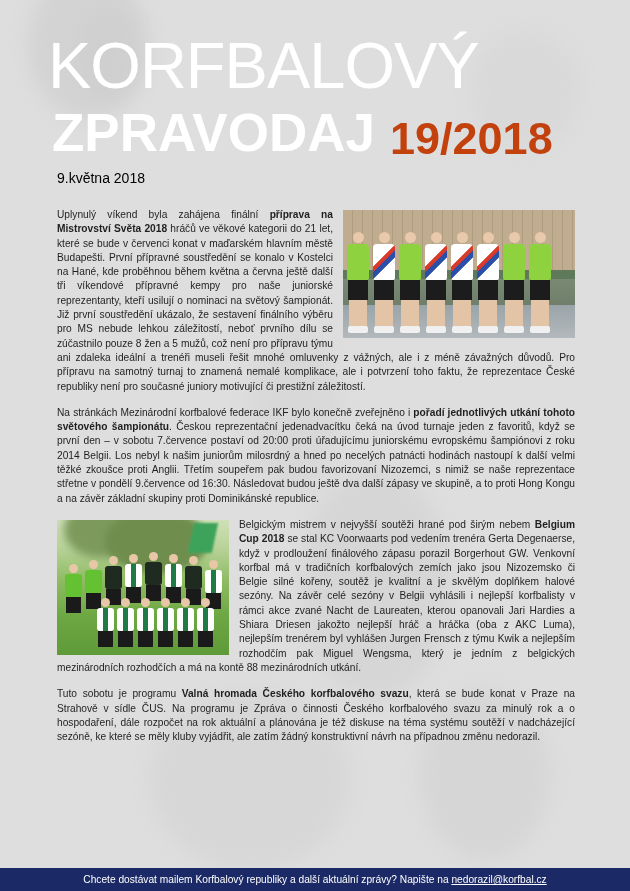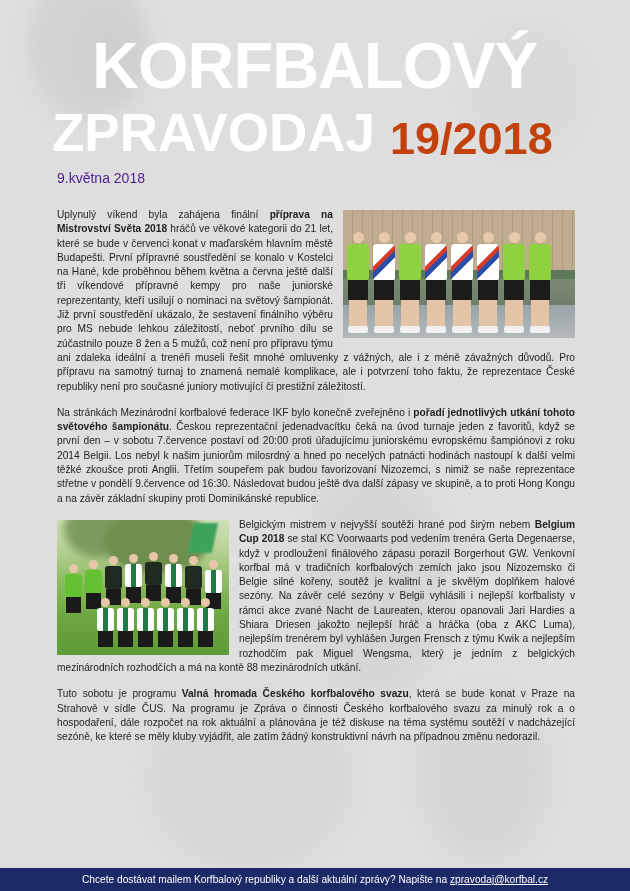--- a/index.html
+++ b/index.html
@@ -37,25 +37,24 @@
     left: 0; top: 0;
     width: 630px;
     height: 200px;
   }
   .title-main {
     position: absolute;
     left: 48px;
     top: 36px;
     font-size: 65px;
     line-height: 60px;
-    font-weight: bold;
+    font-weight: normal;
     color: #ffffff;
     letter-spacing: -1px;
     white-space: nowrap;
-    margin-left: 44px;
   }
   .title-sub {
     position: absolute;
     left: 52px;
     top: 108px;
     font-size: 53px;
     line-height: 50px;
     font-weight: bold;
     color: #ffffff;
     letter-spacing: 0px;
@@ -69,21 +68,21 @@
     line-height: 46px;
     font-weight: bold;
     color: #c2410c;
     white-space: nowrap;
   }
   .date {
     position: absolute;
     left: 57px;
     top: 170px;
     font-size: 14px;
-    color: #4c1d95;
+    color: #000000;
   }
 
   .content {
     position: absolute;
     left: 57px;
     top: 208px;
     width: 518px;
   }
   p.body {
     margin: 0 0 12px 0;
@@ -339,16 +338,16 @@
   </div>
 
   <div class="footer">
     
     
     
     
   </div>
 
   <div class="bottom-bar">
-    <span>Chcete dostávat mailem Korfbalový republiky a další aktuální zprávy?  Napište na </span><a href="#">zpravodaj@korfbal.cz</a>
+    <span>Chcete dostávat mailem Korfbalový republiky a další aktuální zprávy?  Napište na </span><a href="#">nedorazil@korfbal.cz</a>
   </div>
 
 </div>
 
 </body></html>

